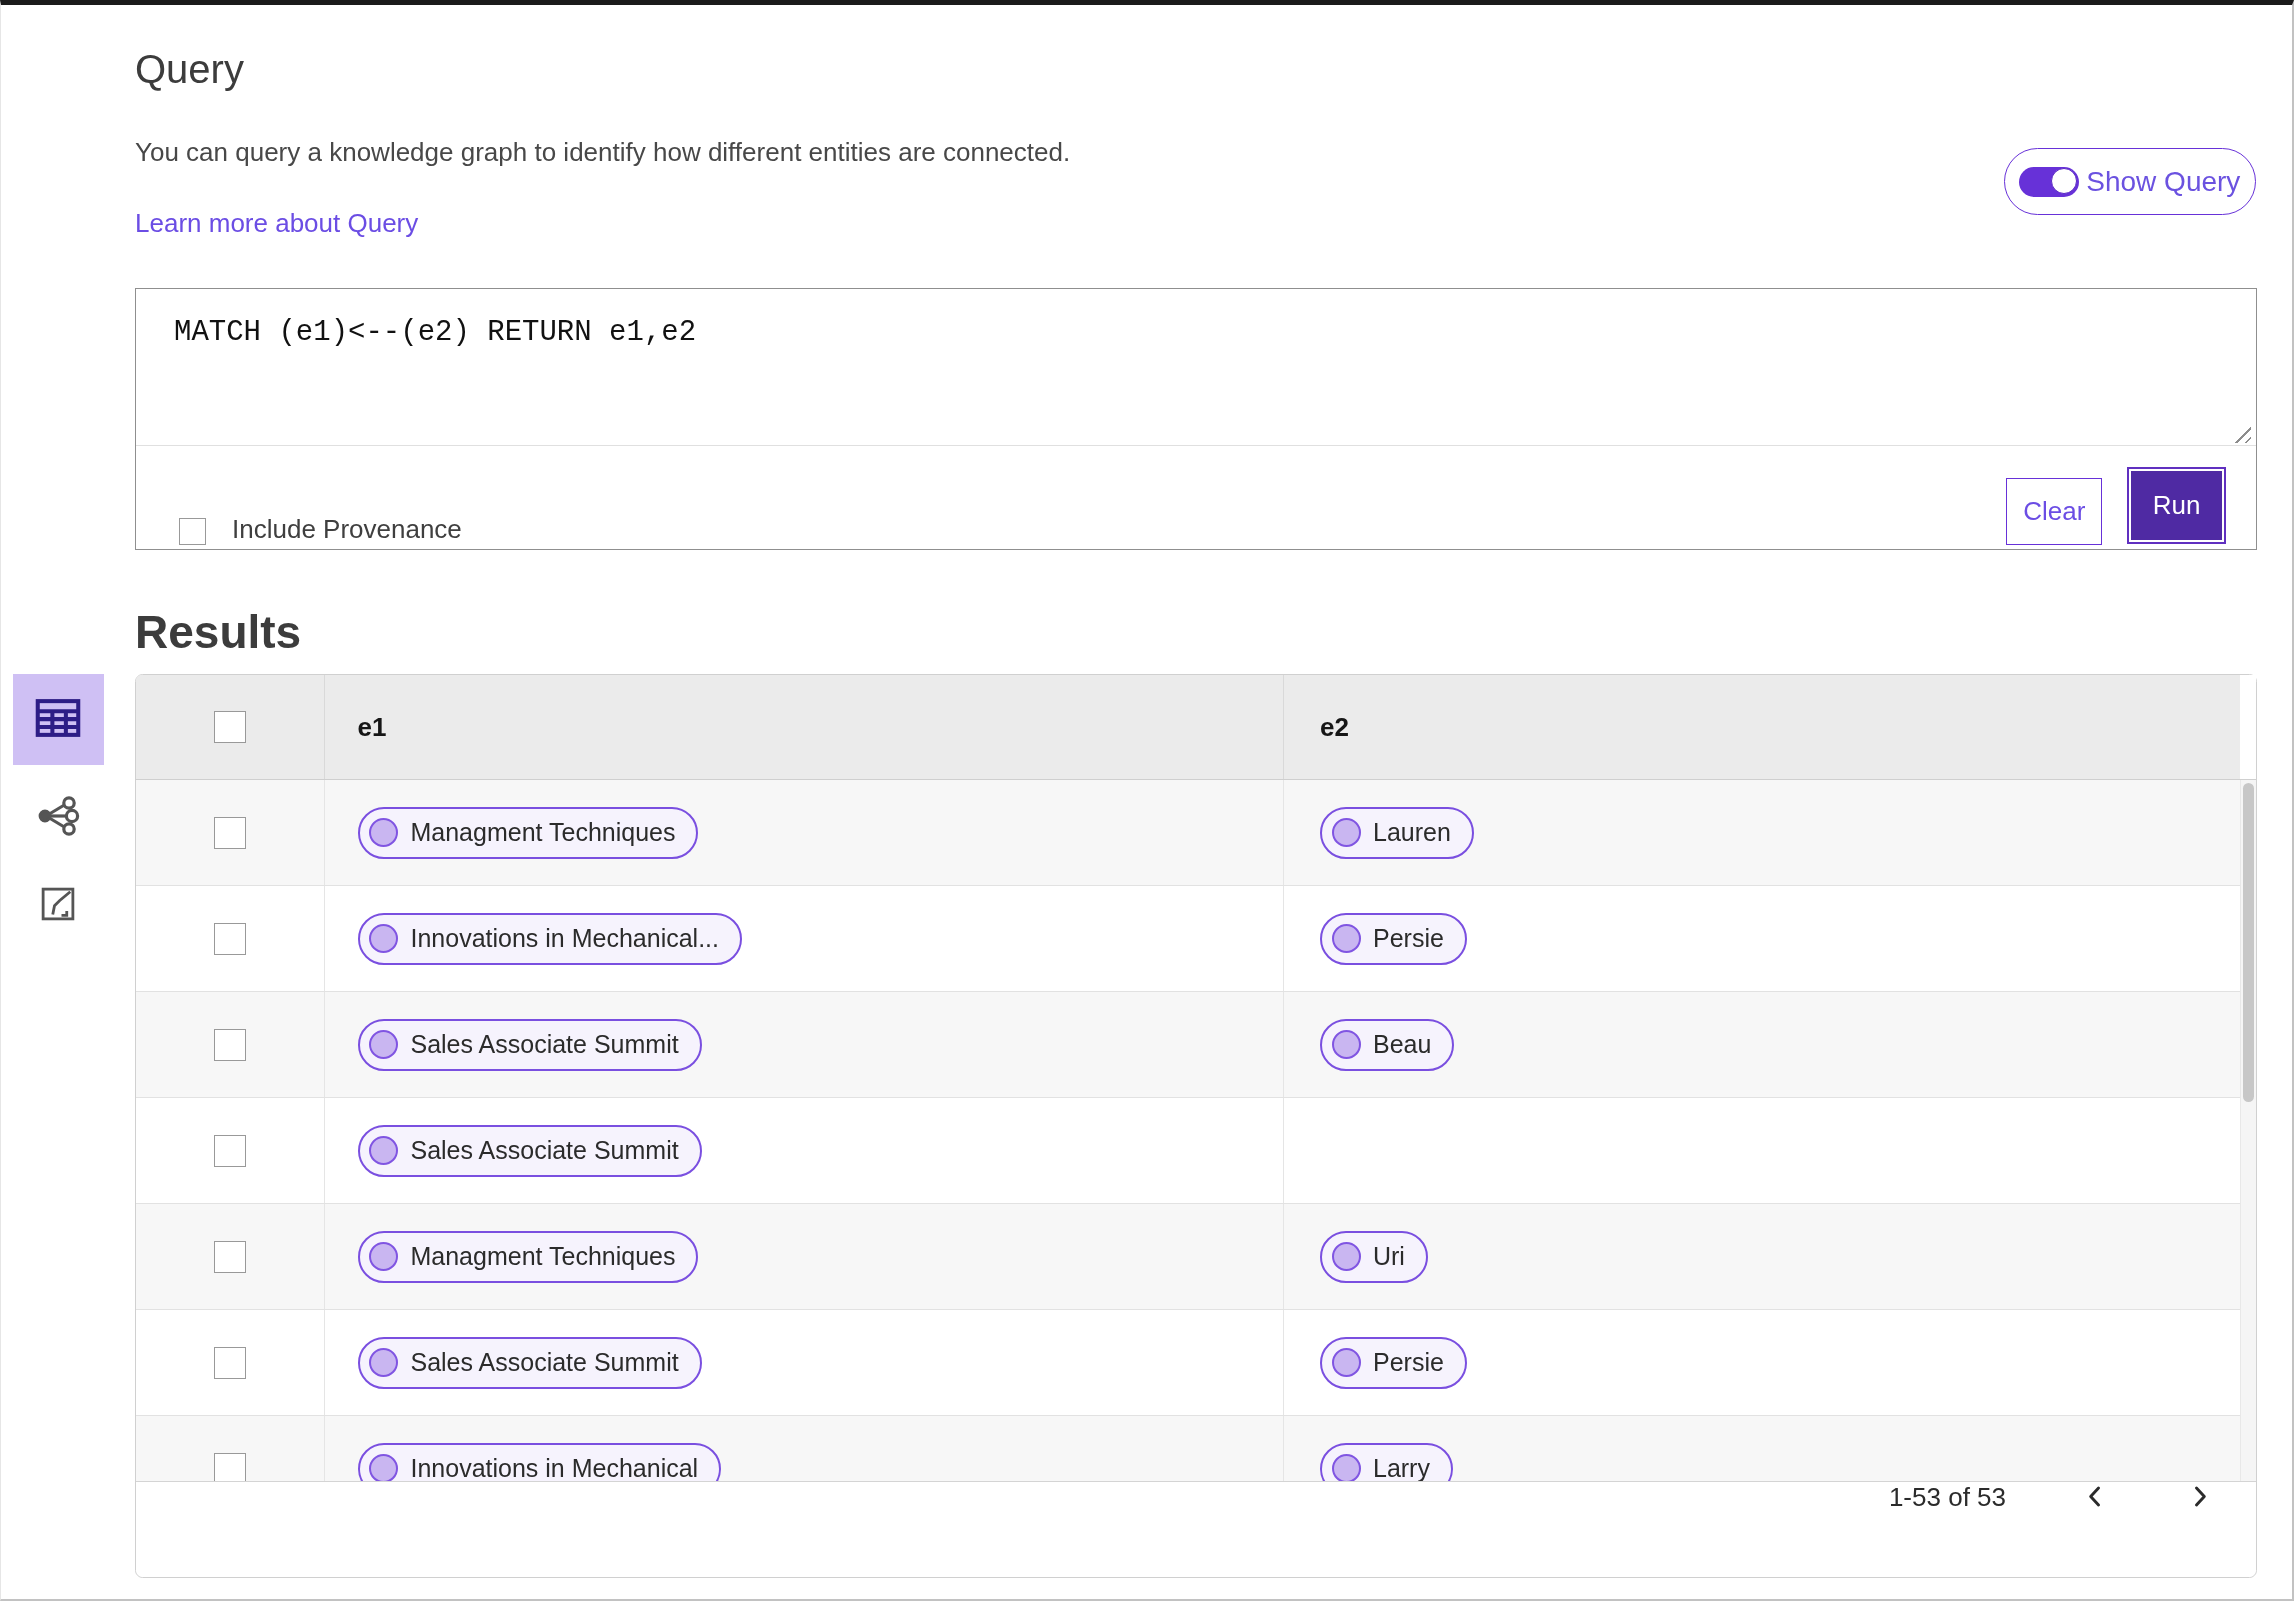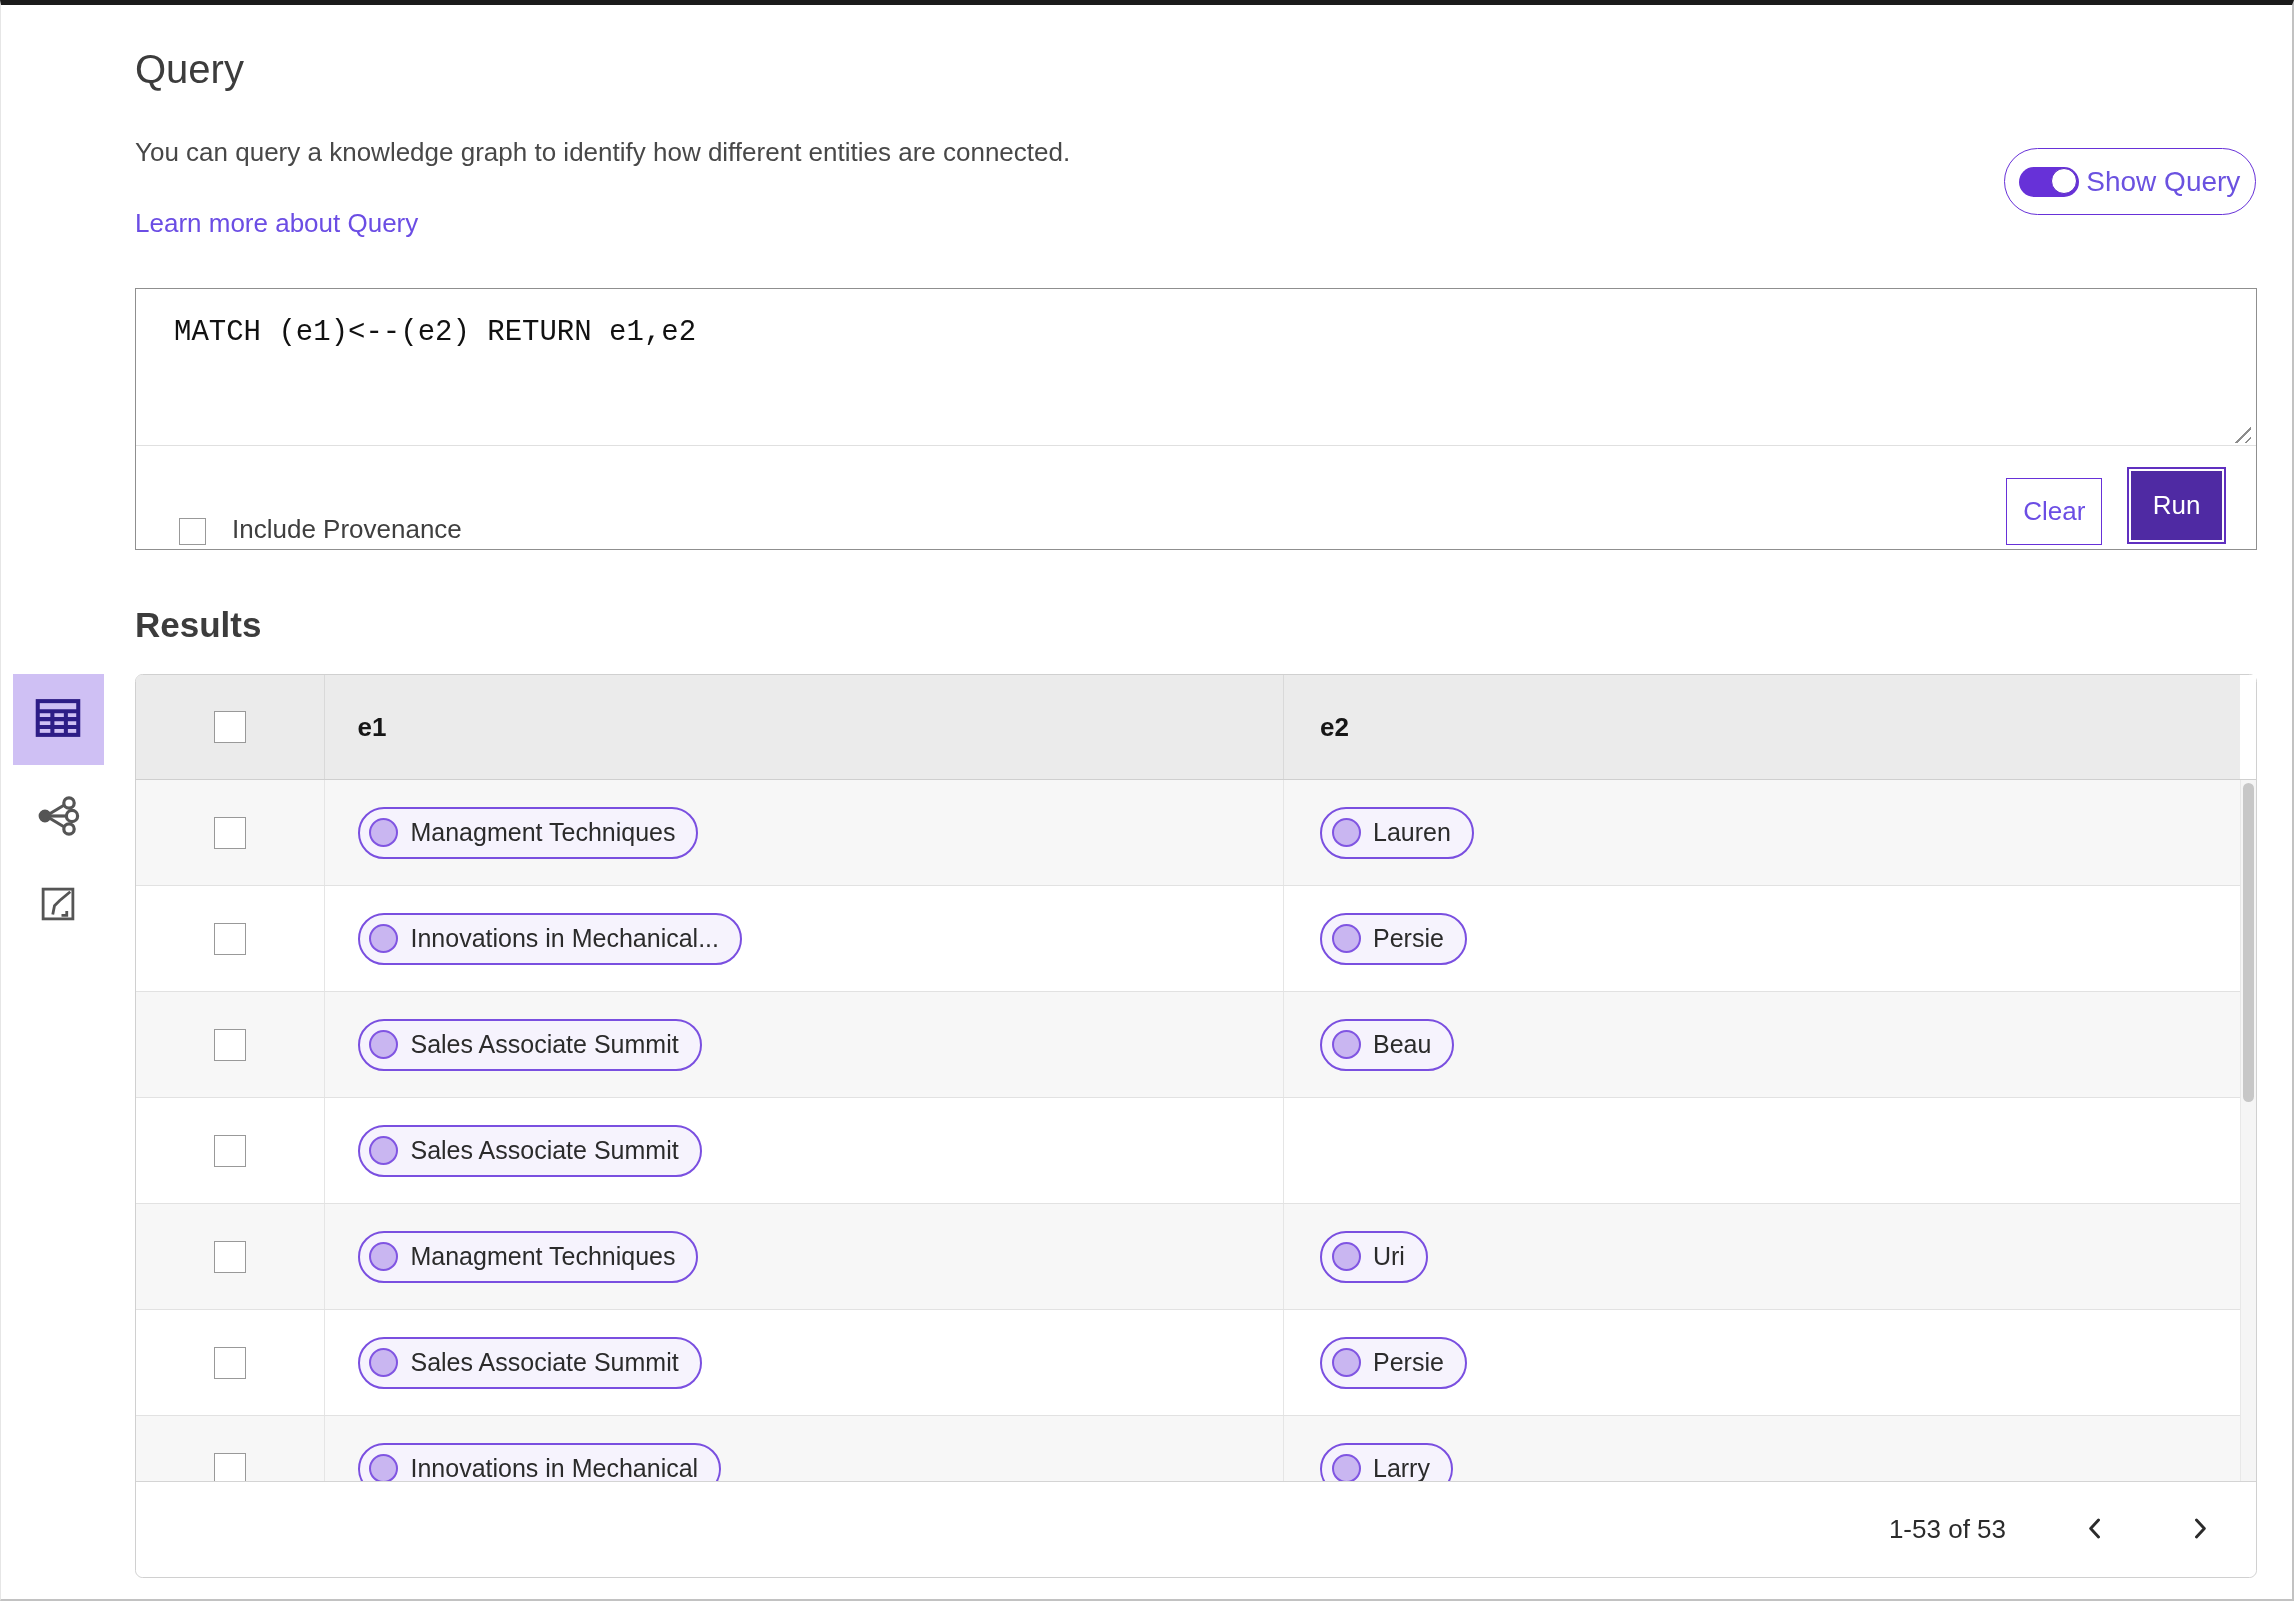--- a/index.html
+++ b/index.html
@@ -35,21 +35,21 @@
   .query-actions { height:99px; display:flex; align-items:flex-end; padding:0 27px 0 43px;gap:8px; }
   .checkbox { width:27px; height:27px; background:#fff; border:1.9px solid #999; flex:none; cursor:pointer; }
   .prov-label { margin-left:18px; font-size:26px; color:#3f3f3f; }
   .spacer { flex:1; }
   .btn-clear { width:96px; height:67px; background:#fff; border:1.9px solid #6731d8; color:#6b4de4;
                font-size:26px; font-family:inherit; cursor:pointer; margin-right:16px; }
   .btn-run { width:95px; height:73px; background:#4f2aa3; color:#fff; font-size:26px; font-family:inherit;
              border:2.9px solid #fff; outline:2.9px solid #6030c0; outline-offset:0; margin:2.9px 4.8px 2.9px 2.9px;
              cursor:pointer; }
   
-  .results-title { position:absolute; left:134px; top:600px; font-size:35px; font-weight:700; color:#3c3c3c; }
+  .results-title { position:absolute; left:134px; top:600px; font-size:46px; font-weight:700; color:#3c3c3c; }
   .view-btn { position:absolute; display:flex; align-items:center; justify-content:center;
               background:transparent; border:none; cursor:pointer; }
   .view-btn.sel { background:#cfc0f4; }
   #btn-table { left:11.5px; top:669px; width:91px; height:91px; }
   #btn-graph { left:15.3px; top:770px; width:84px; height:84px; }
   #btn-chart { left:15.3px; top:858px; width:84px; height:84px; }
   .panel { position:absolute; left:134px; top:669px; width:2122px;
            border:1.9px solid #d0d0d0; border-radius:7.6px; background:#fff; }
   .thead { height:105px; background:#ebebeb; display:flex; align-items:center;
            font-weight:700; font-size:26px; color:#161616; border-bottom:1.9px solid #cfcfcf;
@@ -65,21 +65,21 @@
   .trow:nth-child(odd) { background:#f7f7f7; }
   .trow .col-cb, .trow .col-e1 { border-right-color:#e5e5e5; }
   .pill { display:inline-flex; align-items:center; height:52px; border:2.9px solid #7a4fe0;
           border-radius:27px; background:#f6f3fd; padding:0 21px 0 9.6px; gap:12.4px;
           font-size:25px; color:#2b2b2b; cursor:pointer; white-space:nowrap; }
   .dot { width:29px; height:29px; border-radius:50%; background:#c9b6f1; border:2.9px solid #8055e2; flex:none; }
   .vscroll { position:absolute; top:0; right:0; width:16.3px; height:100%;
              background:#f5f5f5; border-left:1px solid #e8e8e8; cursor:pointer; }
   .vthumb { position:absolute; top:2.9px; left:1.9px; width:11.5px; height:319px; background:#c7c7c7; border-radius:5.7px; }
   .tfoot { height:96px; border-top:1.9px solid #d4d4d4; background:#fff; border-radius:0 0 7.6px 7.6px;
-           display:flex; align-items:center; justify-content:flex-end; gap:75px; padding-right:42px; }
+           display:flex; align-items:flex-start; justify-content:flex-end; gap:75px; padding-right:42px; }
   .range-label { font-size:26px; color:#2b2b2b; }
   .page-btn { background:transparent; border:none; cursor:pointer; display:flex; align-items:center; }
 </style>
 </head>
 <body>
 
 <h1 class="page-title">Query</h1>
 <p class="page-desc">You can query a knowledge graph to identify how different entities are connected.</p>
 <a class="learn-link">Learn more about Query</a>
 

